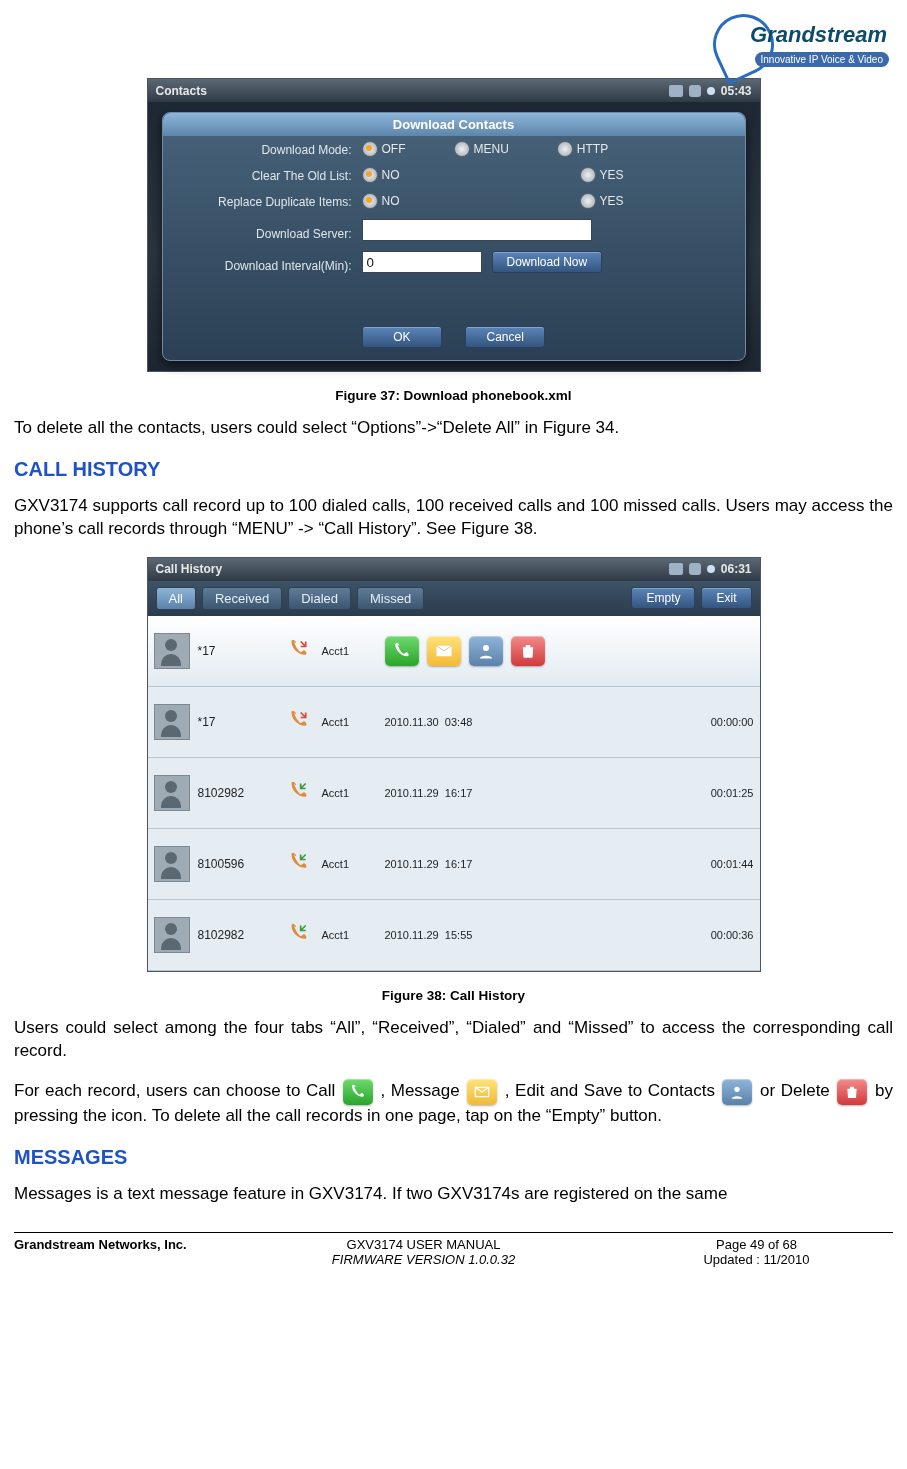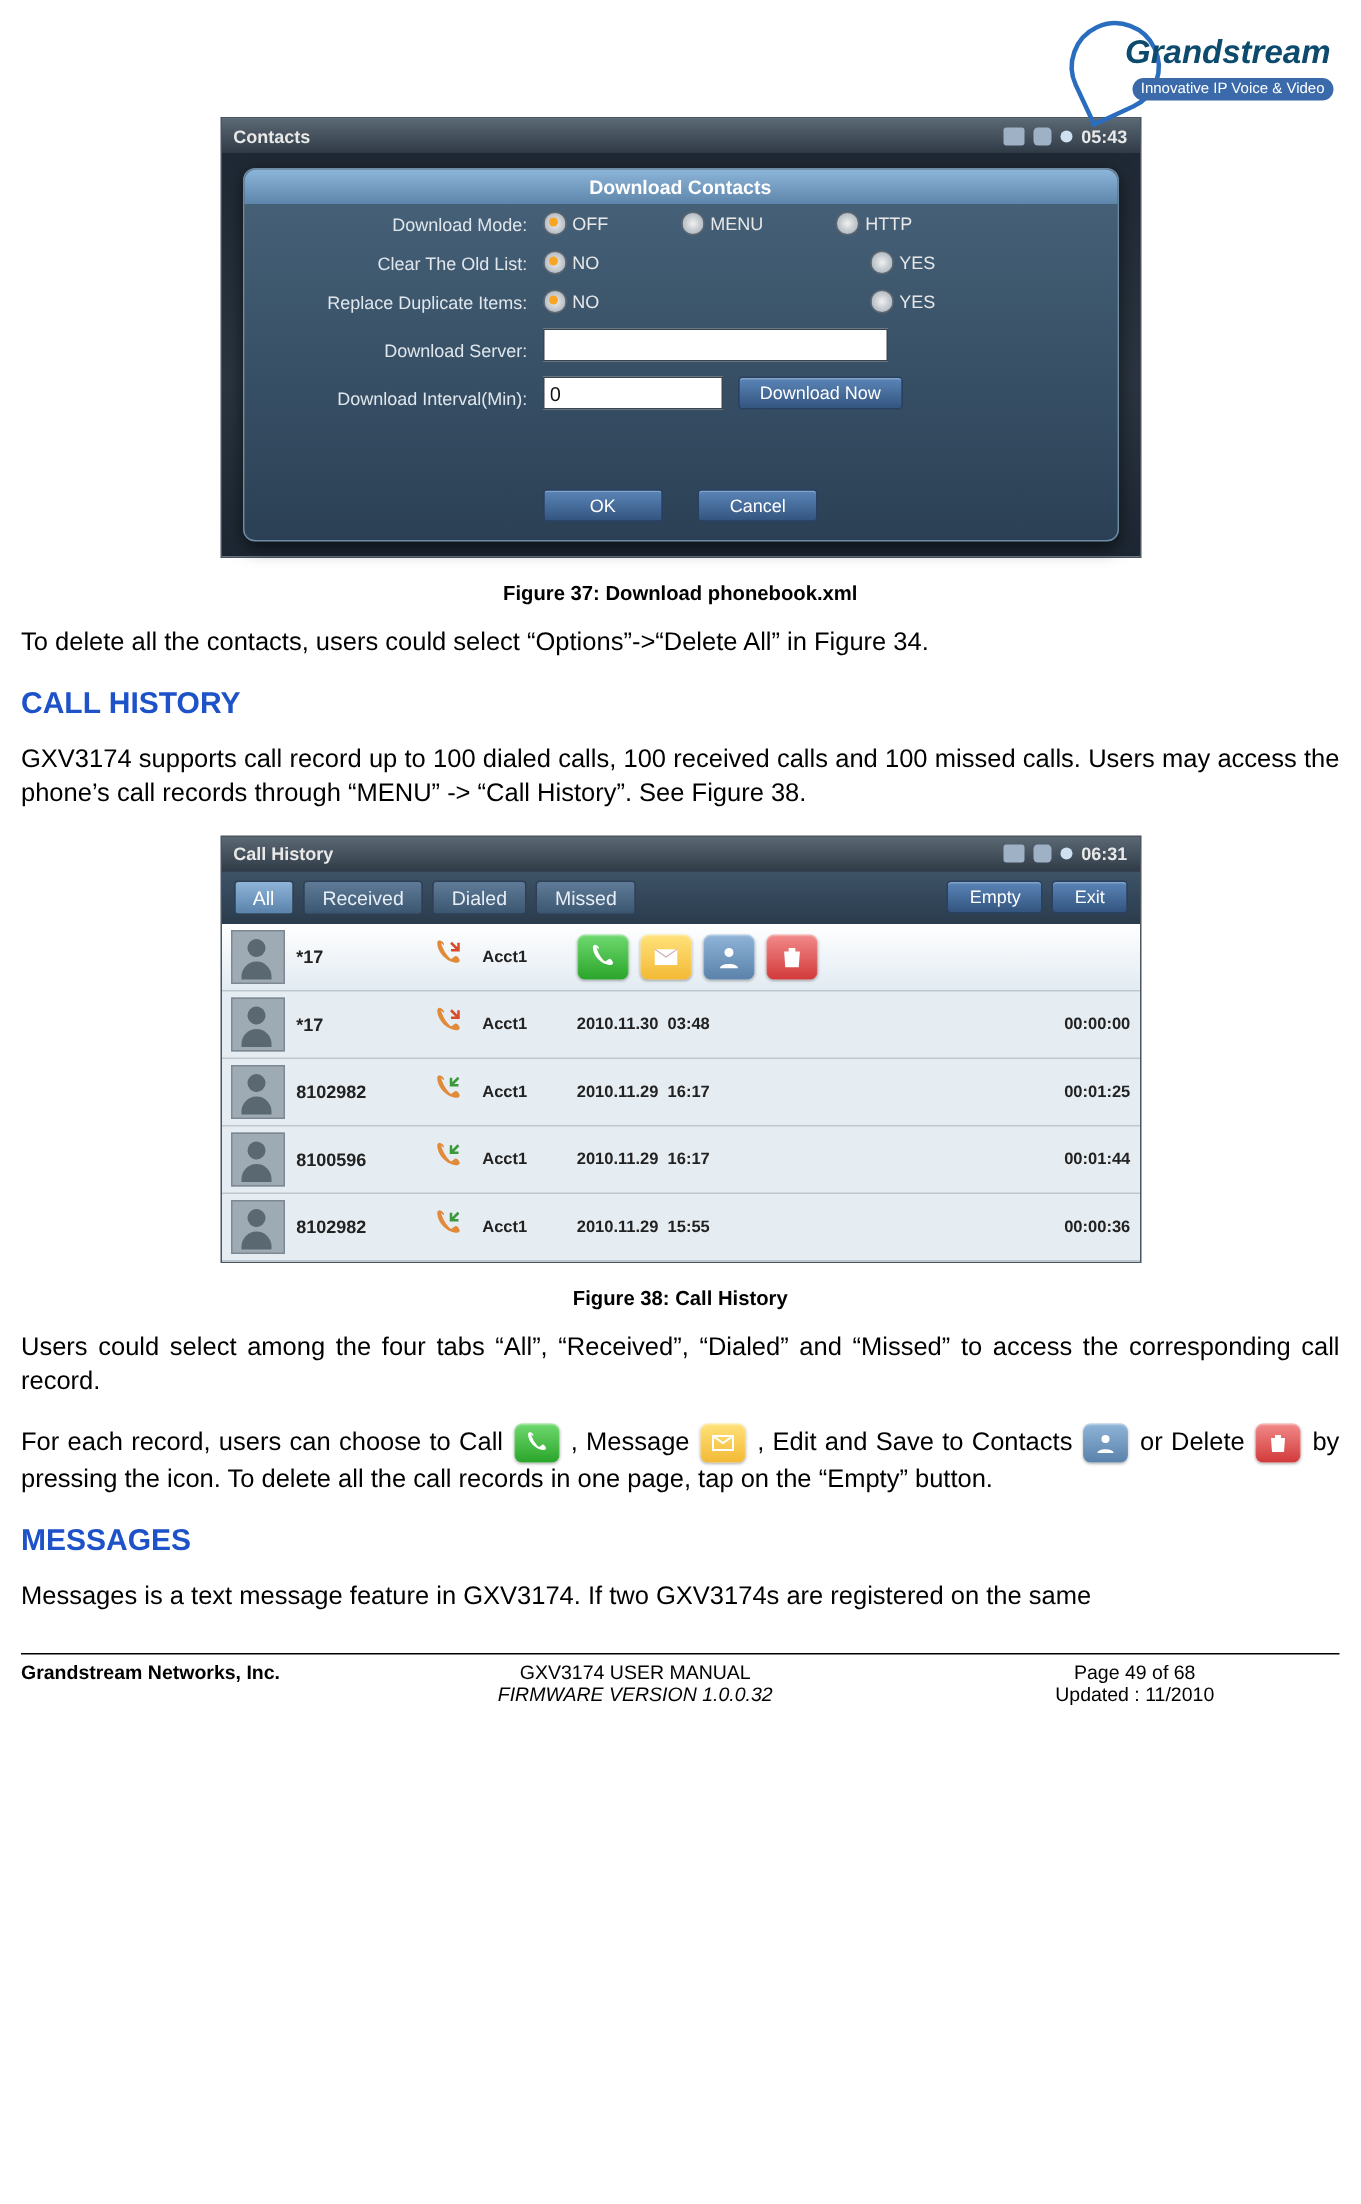--- a/index.html
+++ b/index.html
@@ -78,22 +78,22 @@
   .ch-toolbar { display:flex; align-items:center; padding:6px 8px; gap:6px; background:linear-gradient(#3e5367,#2a3b4c);}
   .tab {
     background:linear-gradient(#5f7b97,#3a5670);
     border:1px solid #2e4055; color:#e6eef6;
     padding:3px 12px; border-radius:3px; font-size:13px;
   }
   .tab.active { background:linear-gradient(#8fb4d8,#5a82aa); color:#fff;}
   .ch-toolbar .spacer{flex:1;}
   .list-area { background:#e6edf2; color:#222;}
   .row {
-    display:flex; align-items:center; padding:3px 6px; border-bottom:1px solid #bcc6cf;
-    height:38px; gap:8px;font-weight:bold;
+    display:flex; align-items:center; padding:16px 6px; border-bottom:1px solid #bcc6cf;
+    height:38px; gap:8px;
   }
   .row.highlight { background:linear-gradient(#ffffff,#e2ebf2);}
   .avatar { width:34px; height:34px; background:#9eaab4; border:1px solid #7d8892; position:relative;}
   .avatar::before{content:"";position:absolute;top:5px;left:10px;width:12px;height:12px;border-radius:50%;background:#5a6872;}
   .avatar::after{content:"";position:absolute;bottom:2px;left:6px;width:20px;height:12px;border-radius:10px 10px 0 0;background:#5a6872;}
   .num { width:78px; font-size:12px;}
   .ctype { width:30px; text-align:center;}
   .ctype svg{width:20px;height:20px;}
   .acct { width:55px; font-size:11px;}
   .dt { width:130px; font-size:11px;}

